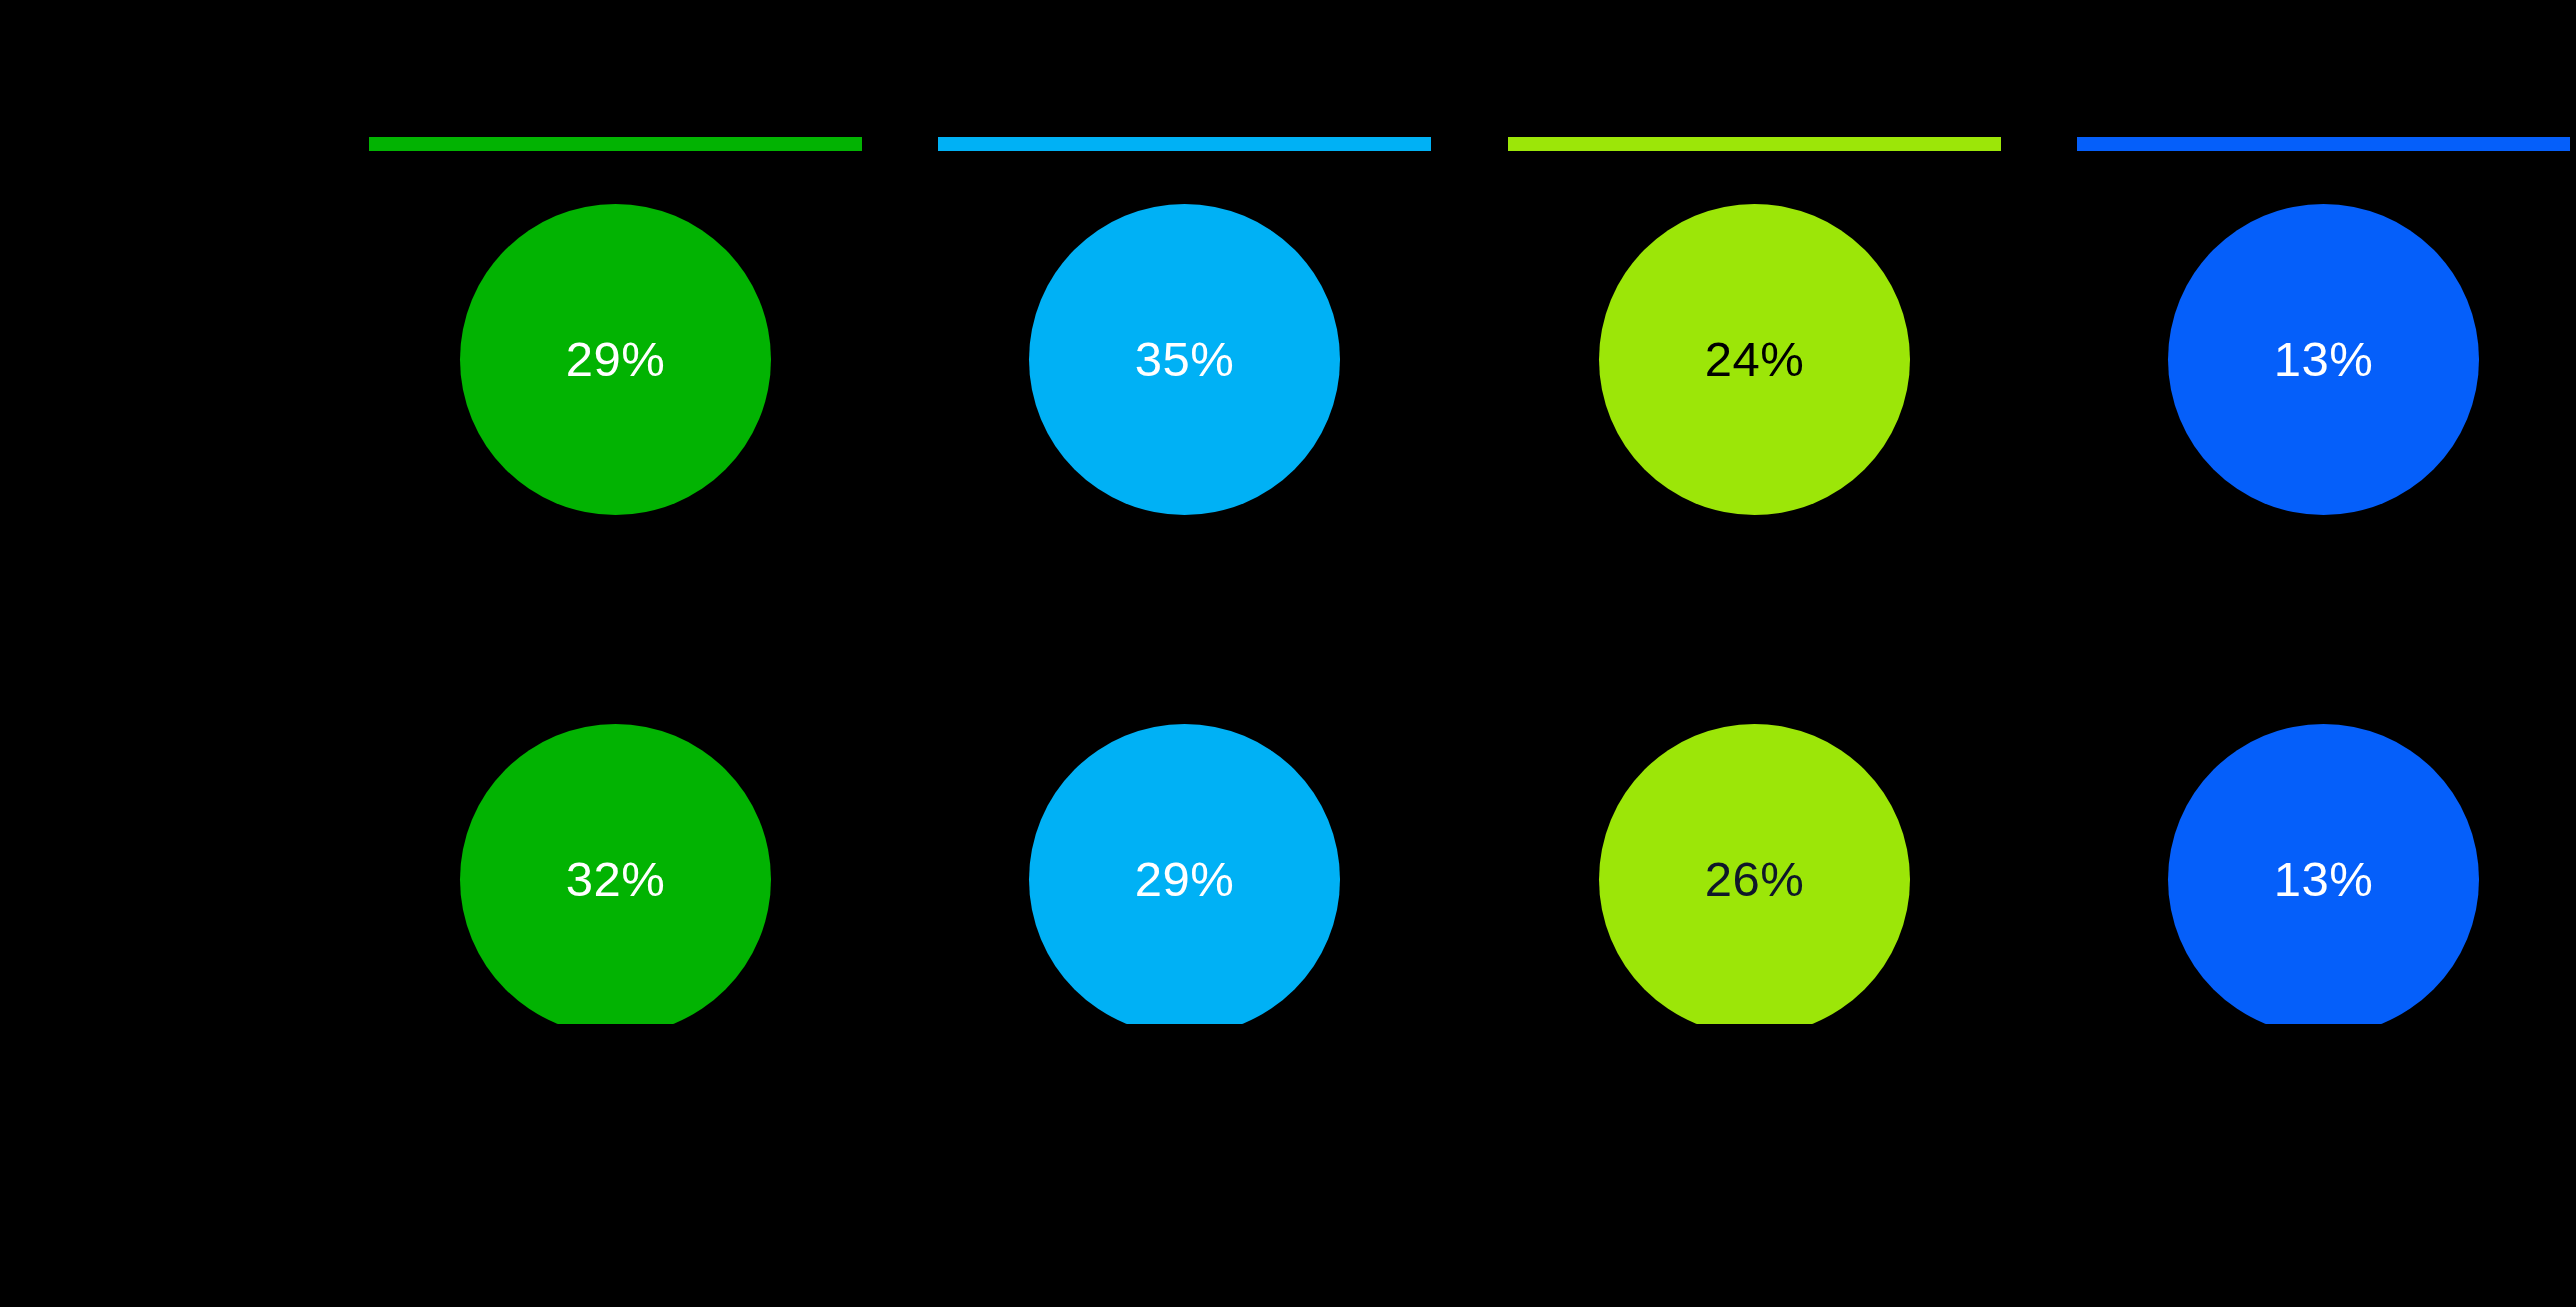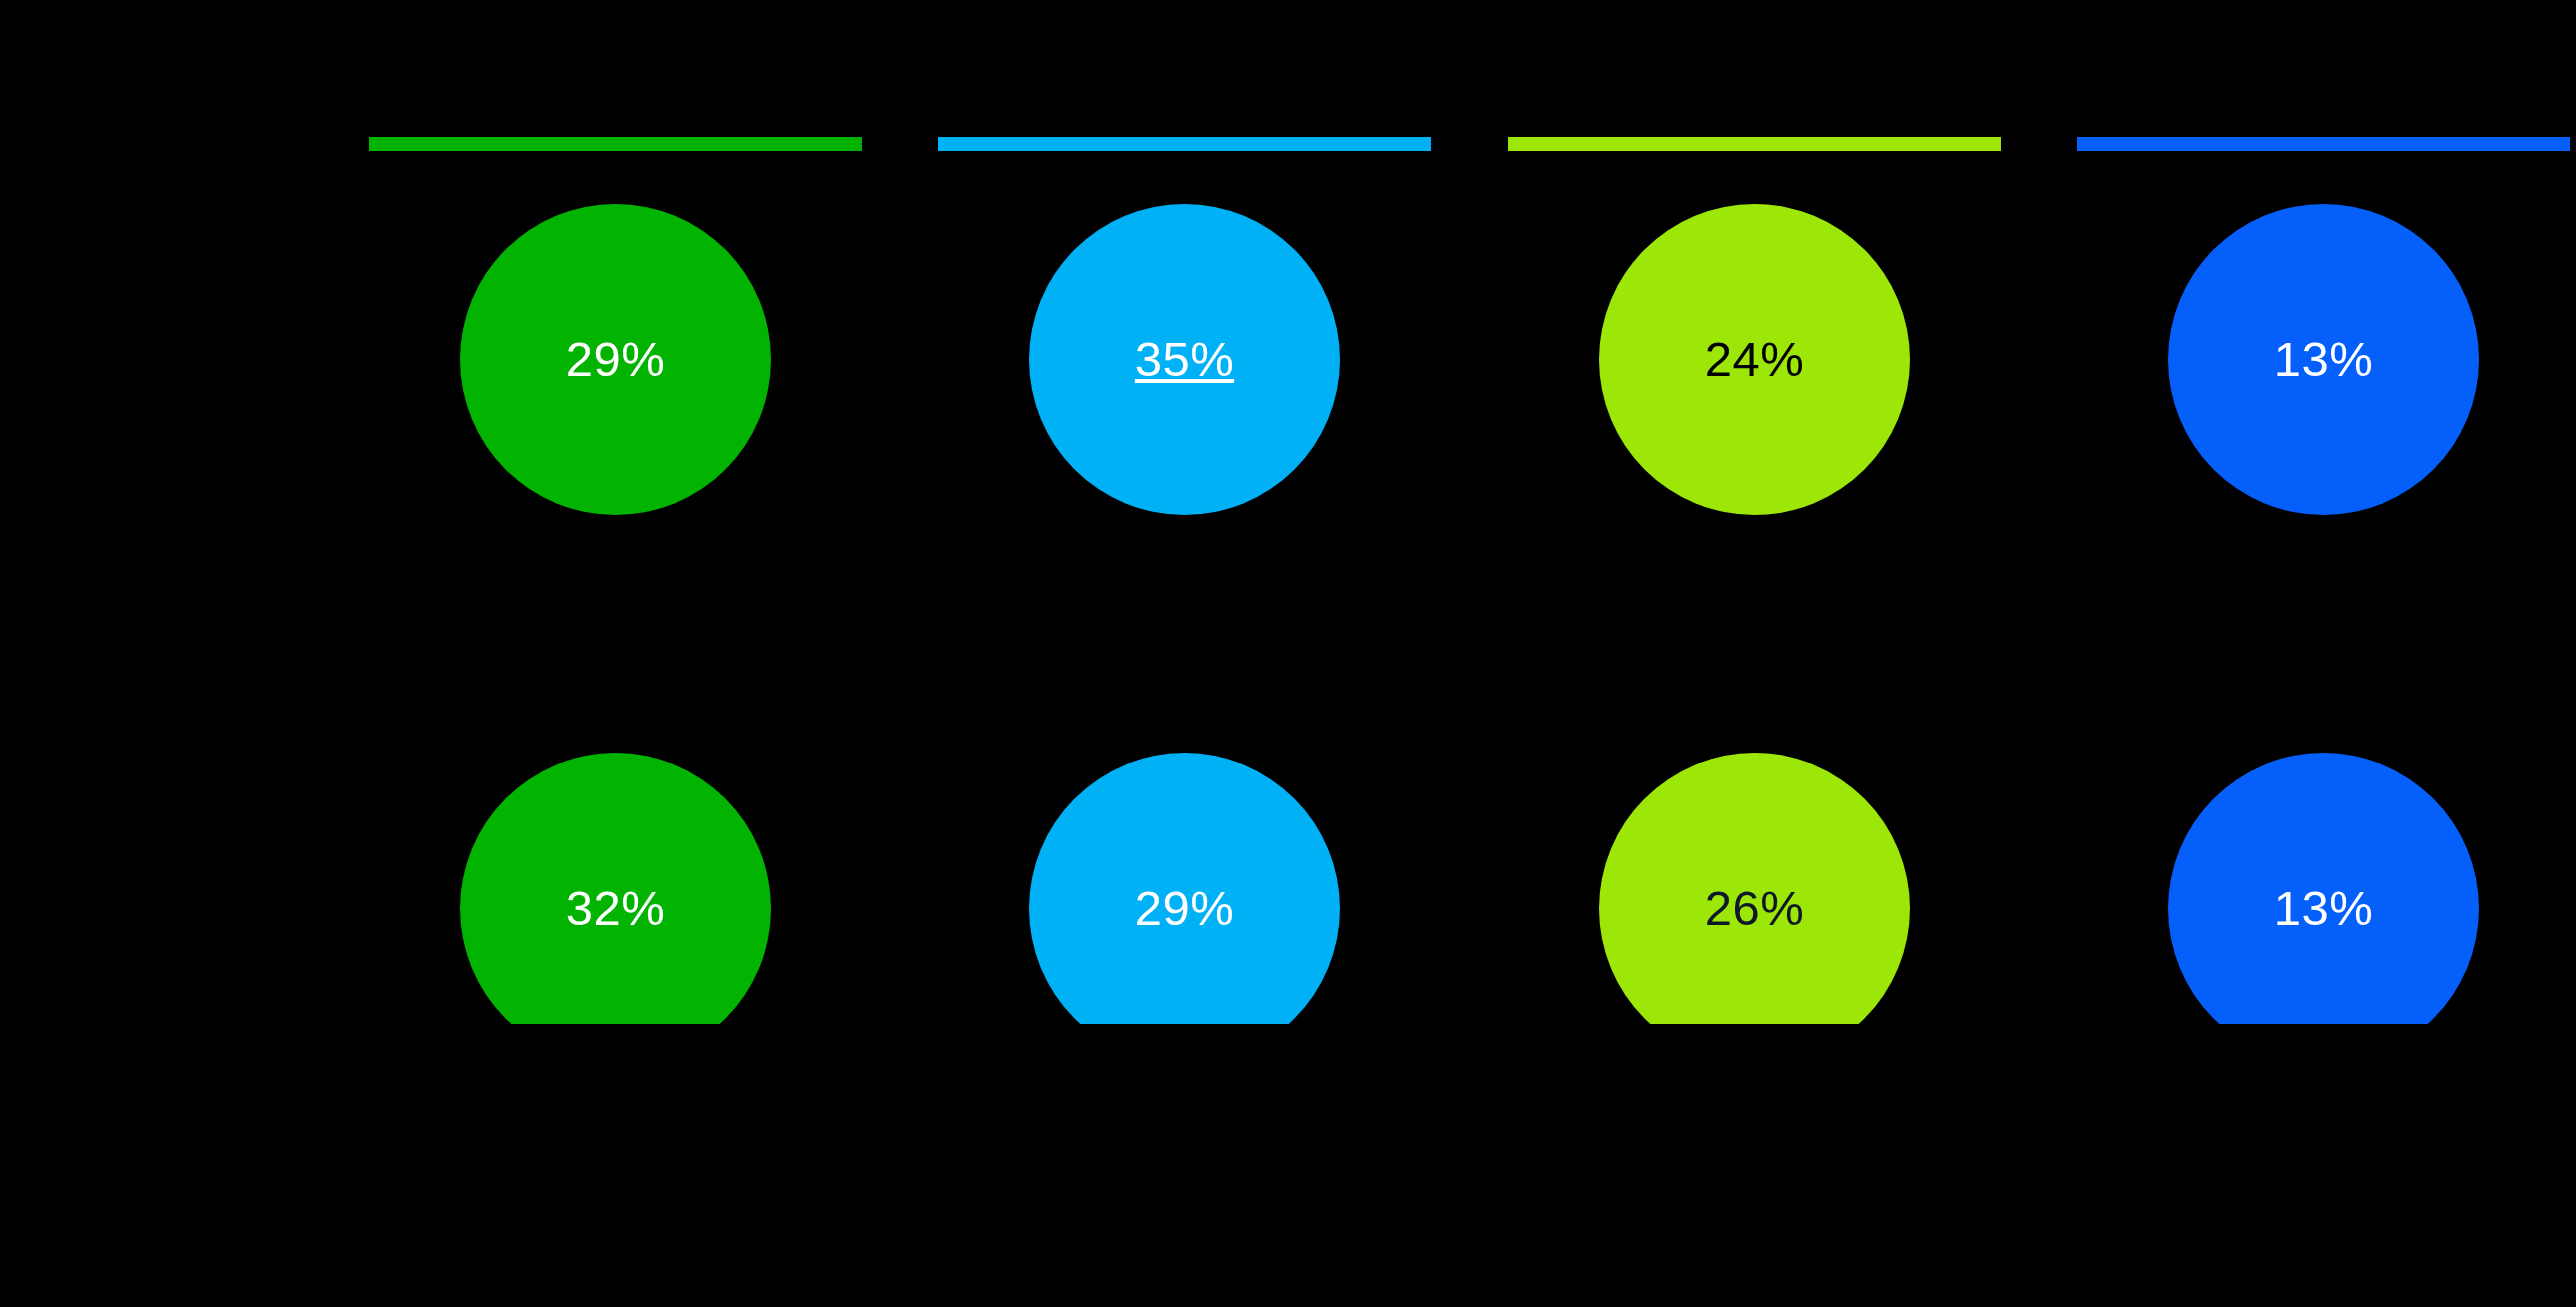--- a/index.html
+++ b/index.html
@@ -28,21 +28,21 @@
   .bubble {
     position: absolute;
     width: 311px;
     height: 311px;
     border-radius: 50%;
     display: flex;
     align-items: center;
     justify-content: center;
   }
   .r0 { top: 204px; }
-  .r1 { top: 753px; text-align: right; }
+  .r1 { top: 724px; text-align: right; }
   .c0 { left: 460px; }
   .c1 { left: 1029px; }
   .c2 { left: 1599px; }
   .c3 { left: 2168px; }
   .pct {
     font-size: 49px;
     line-height: 1;
     letter-spacing: 0.4px;
   }
 </style>
@@ -53,21 +53,21 @@
 
   <div class="marker m0" style="background: rgb(2, 179, 2);"></div>
   <div class="marker m1" style="background: rgb(0, 177, 245);"></div>
   <div class="marker m2" style="background: rgb(156, 230, 8);"></div>
   <div class="marker m3" style="background: rgb(5, 95, 250);"></div>
 
   <div class="bubble r0 c0" style="background: rgb(2, 179, 2);">
     <span class="pct" style="color: rgb(255, 255, 255);">29%</span>
   </div>
   <div class="bubble r0 c1" style="background: rgb(0, 177, 245);">
-    <span class="pct" style="color: rgb(255, 255, 255); text-decoration: underline;">35%</span>
+    <span class="pct" style="color: rgb(255, 255, 255);">35%</span>
   </div>
   <div class="bubble r0 c2" style="background: rgb(156, 230, 8); justify-content: center;">
     <span class="pct" style="color: rgb(0, 0, 0);">24%</span>
   </div>
   <div class="bubble r0 c3" style="background: rgb(5, 95, 250);">
     <span class="pct" style="color: rgb(255, 255, 255);">13%</span>
   </div>
 
   <div class="bubble r1 c0" style="background: rgb(2, 179, 2);">
     <span class="pct" style="color: rgb(255, 255, 255);">32%</span>

